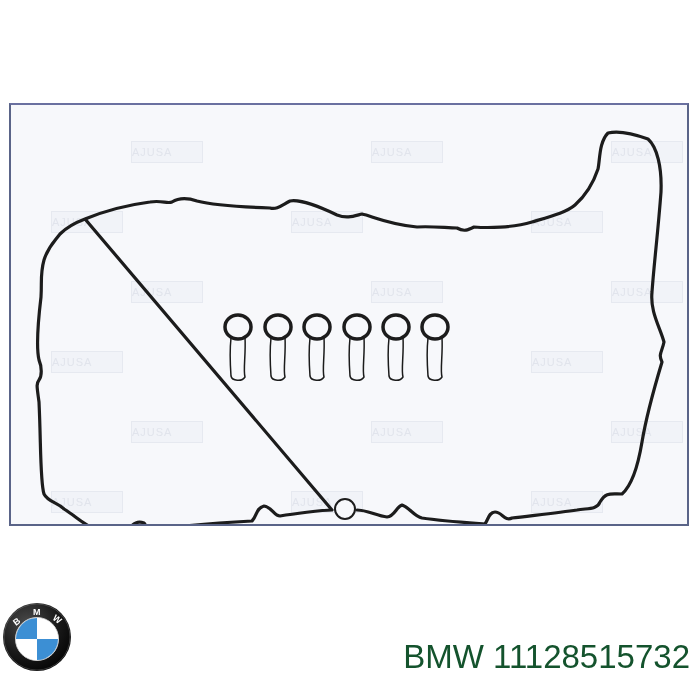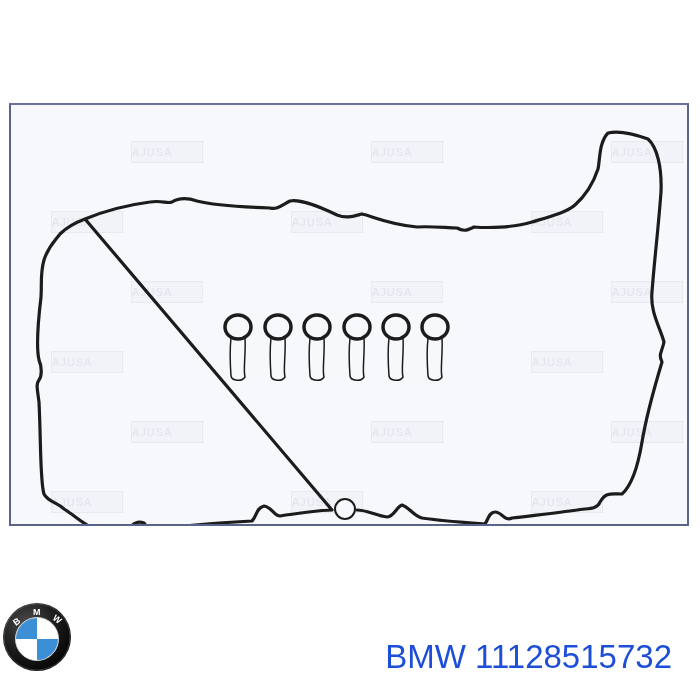--- a/index.html
+++ b/index.html
@@ -47,24 +47,24 @@
     }
     .logo {
       position: absolute;
       left: 2px;
       top: 602px;
       width: 70px;
       height: 70px;
     }
     .part-label {
       position: absolute;
-      right: 28px;
+      right: 10px;
       top: 638px;
       font-size: 33px;
-      color: #1d4ed8;
+      color: #14532d;
       letter-spacing: 0px;
       white-space: nowrap;
     }
   </style>
 </head>
 <body>
 
 <div class="diagram-frame">
 
   <div>

